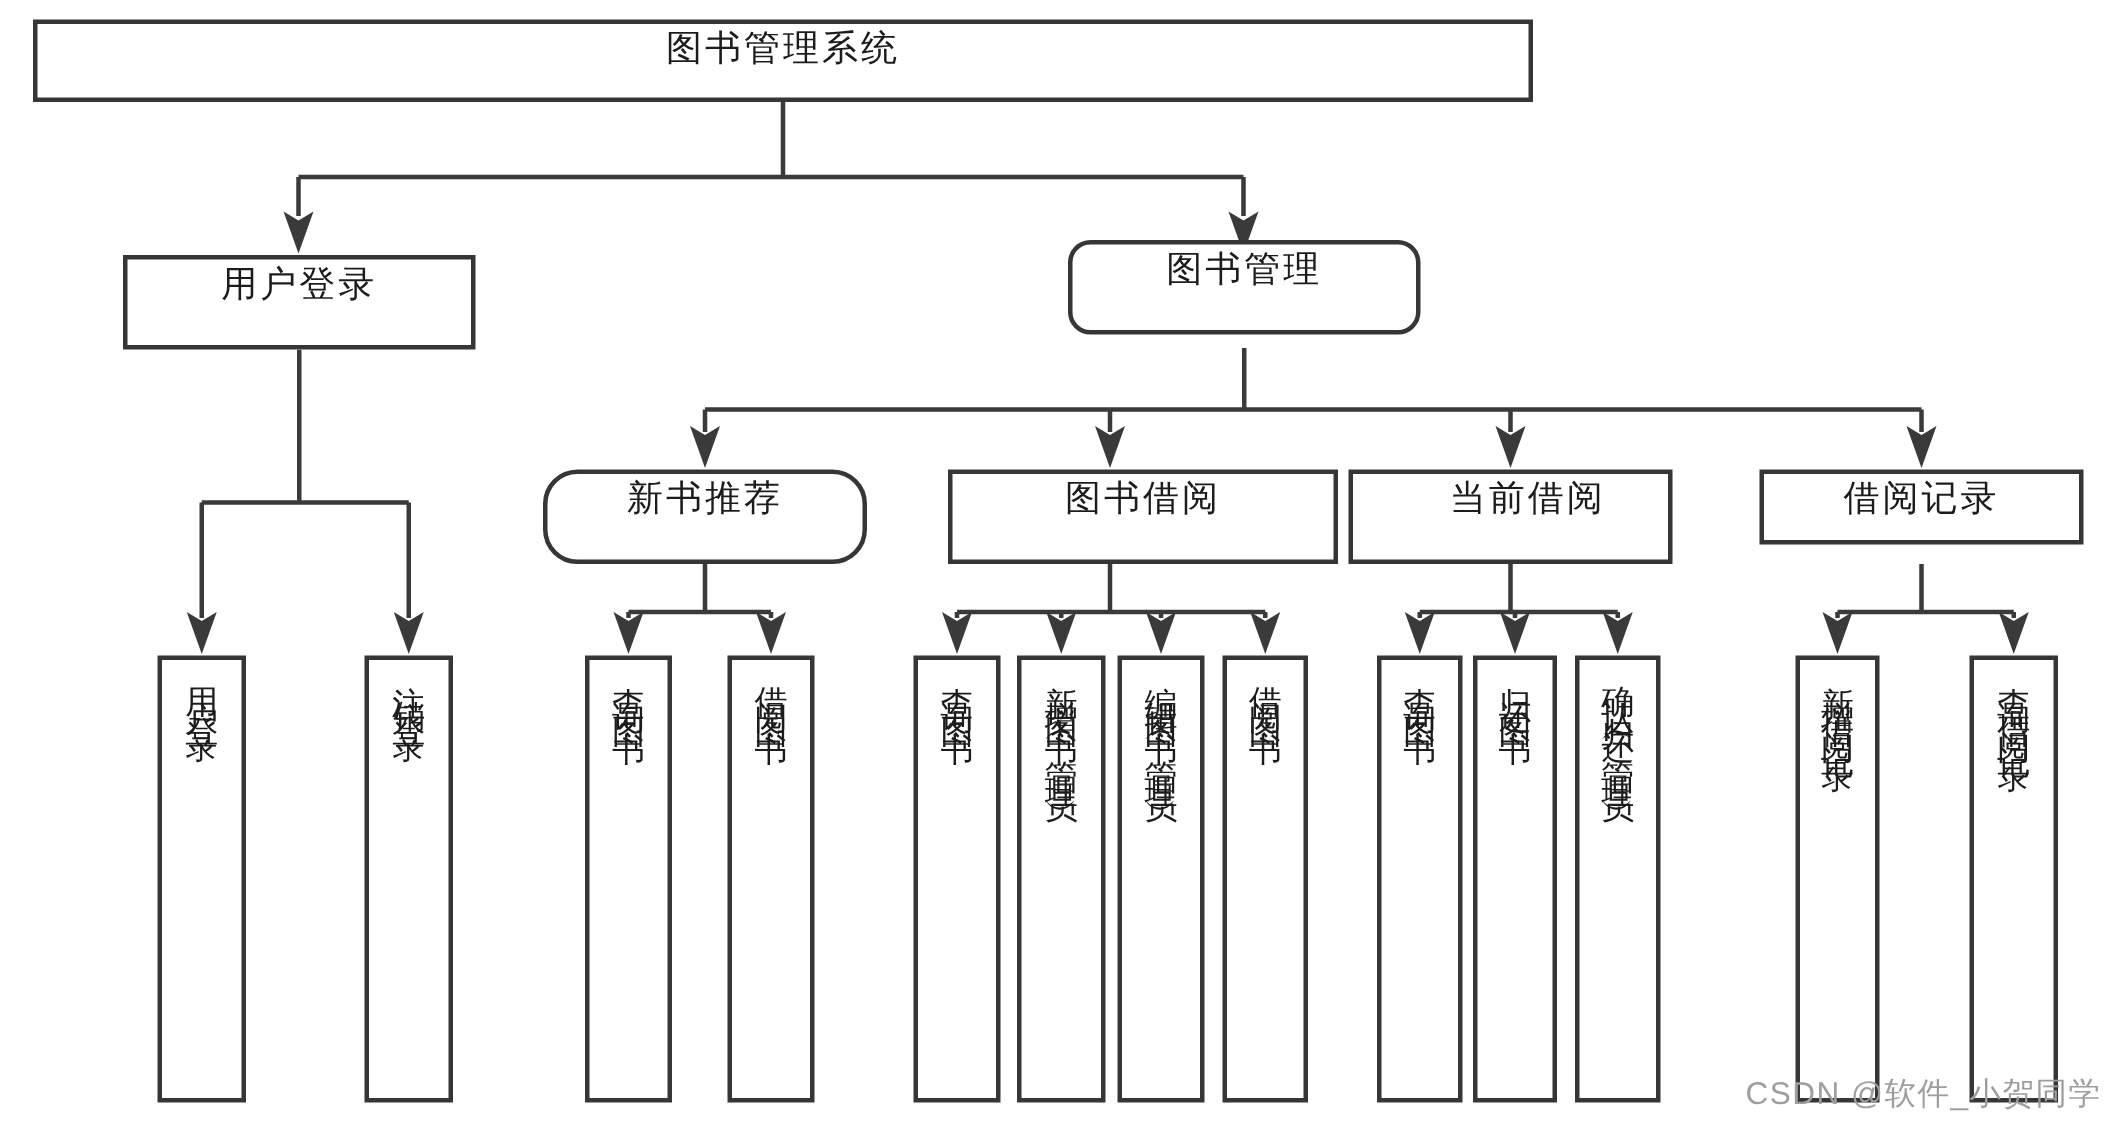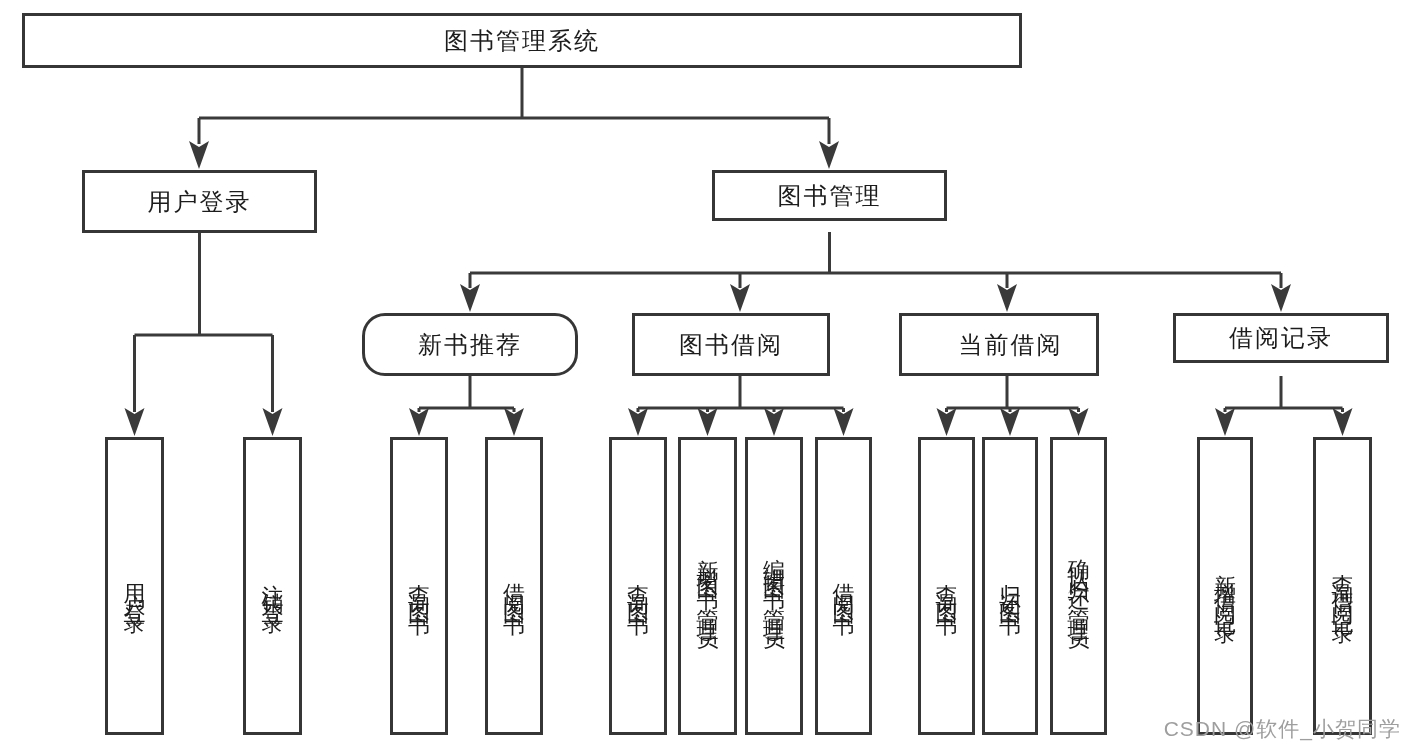--- a/index.html
+++ b/index.html
@@ -21,21 +21,21 @@
     position:absolute;left:0;top:0;width:1405px;height:747px;
     z-index:1;pointer-events:none;
   }
   .wires .connector{stroke:var(--line);stroke-width:3;fill:none;}
   .wires .arrowhead{fill:var(--line);stroke:none;}
   .node{
     position:absolute;
     box-sizing:border-box;
     background:var(--fill);
     border:3px solid var(--border);
-    display:flex;align-items:center;justify-content:center;
+    display:flex;align-items:flex-start;justify-content:center;
     color:var(--text);
     z-index:2;
   }
   .node.h{font-size:24px;letter-spacing:2px;}
   .node.v{font-size:22px;}
   .node.v .vtext{
     writing-mode:vertical-rl;
     text-orientation:mixed;
     letter-spacing:10px;
     line-height:1;
@@ -93,31 +93,31 @@
     </g>
   </svg>
 
   <div class="node h" style="left:22px;top:13px;width:1000px;height:55px;">
     <span>图书管理系统</span>
   </div>
 
   <div class="node h" style="left:82px;top:170px;width:235px;height:63px;">
     <span>用户登录</span>
   </div>
-  <div class="node h" style="left:712px;top:170px;width:235px;height:51px;">
+  <div class="node h" style="left:712px;top:160px;width:235px;height:63px;border-radius:15px;">
     <span>图书管理</span>
   </div>
 
   <div class="node h" style="left:362px;top:313px;width:216px;height:63px;border-radius:23px;">
     <span>新书推荐</span>
   </div>
-  <div class="node h" style="left:632px;top:313px;width:198px;height:63px;">
+  <div class="node h" style="left:632px;top:313px;width:260px;height:63px;">
     <span>图书借阅</span>
   </div>
-  <div class="node h" style="left:899px;top:313px;width:200px;height:63px;padding-left:23px;">
+  <div class="node h" style="left:899px;top:313px;width:216px;height:63px;padding-left:23px;">
     <span>当前借阅</span>
   </div>
   <div class="node h" style="left:1173px;top:313px;width:216px;height:50px;">
     <span>借阅记录</span>
   </div>
 
   <div class="node v" style="left:105px;top:437px;width:59px;height:298px;">
     <span class="vtext">用户登录</span>
   </div>
   <div class="node v" style="left:243px;top:437px;width:59px;height:298px;">

